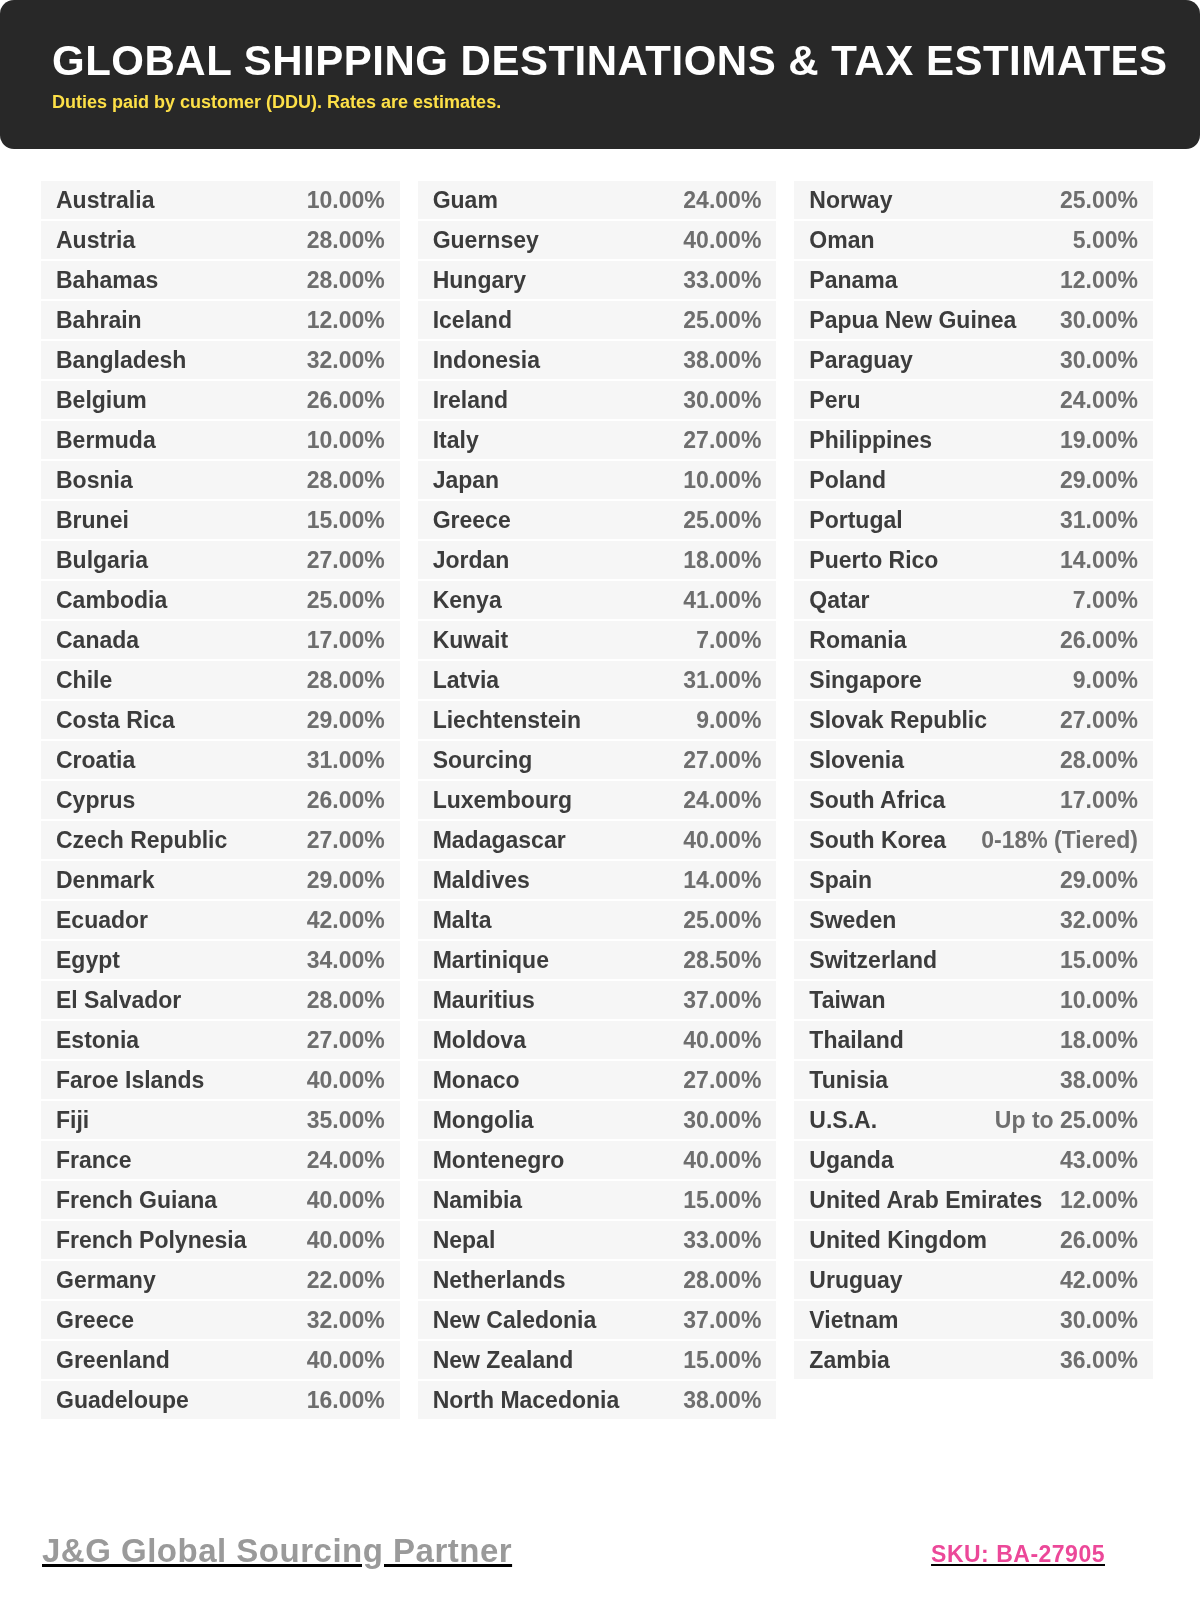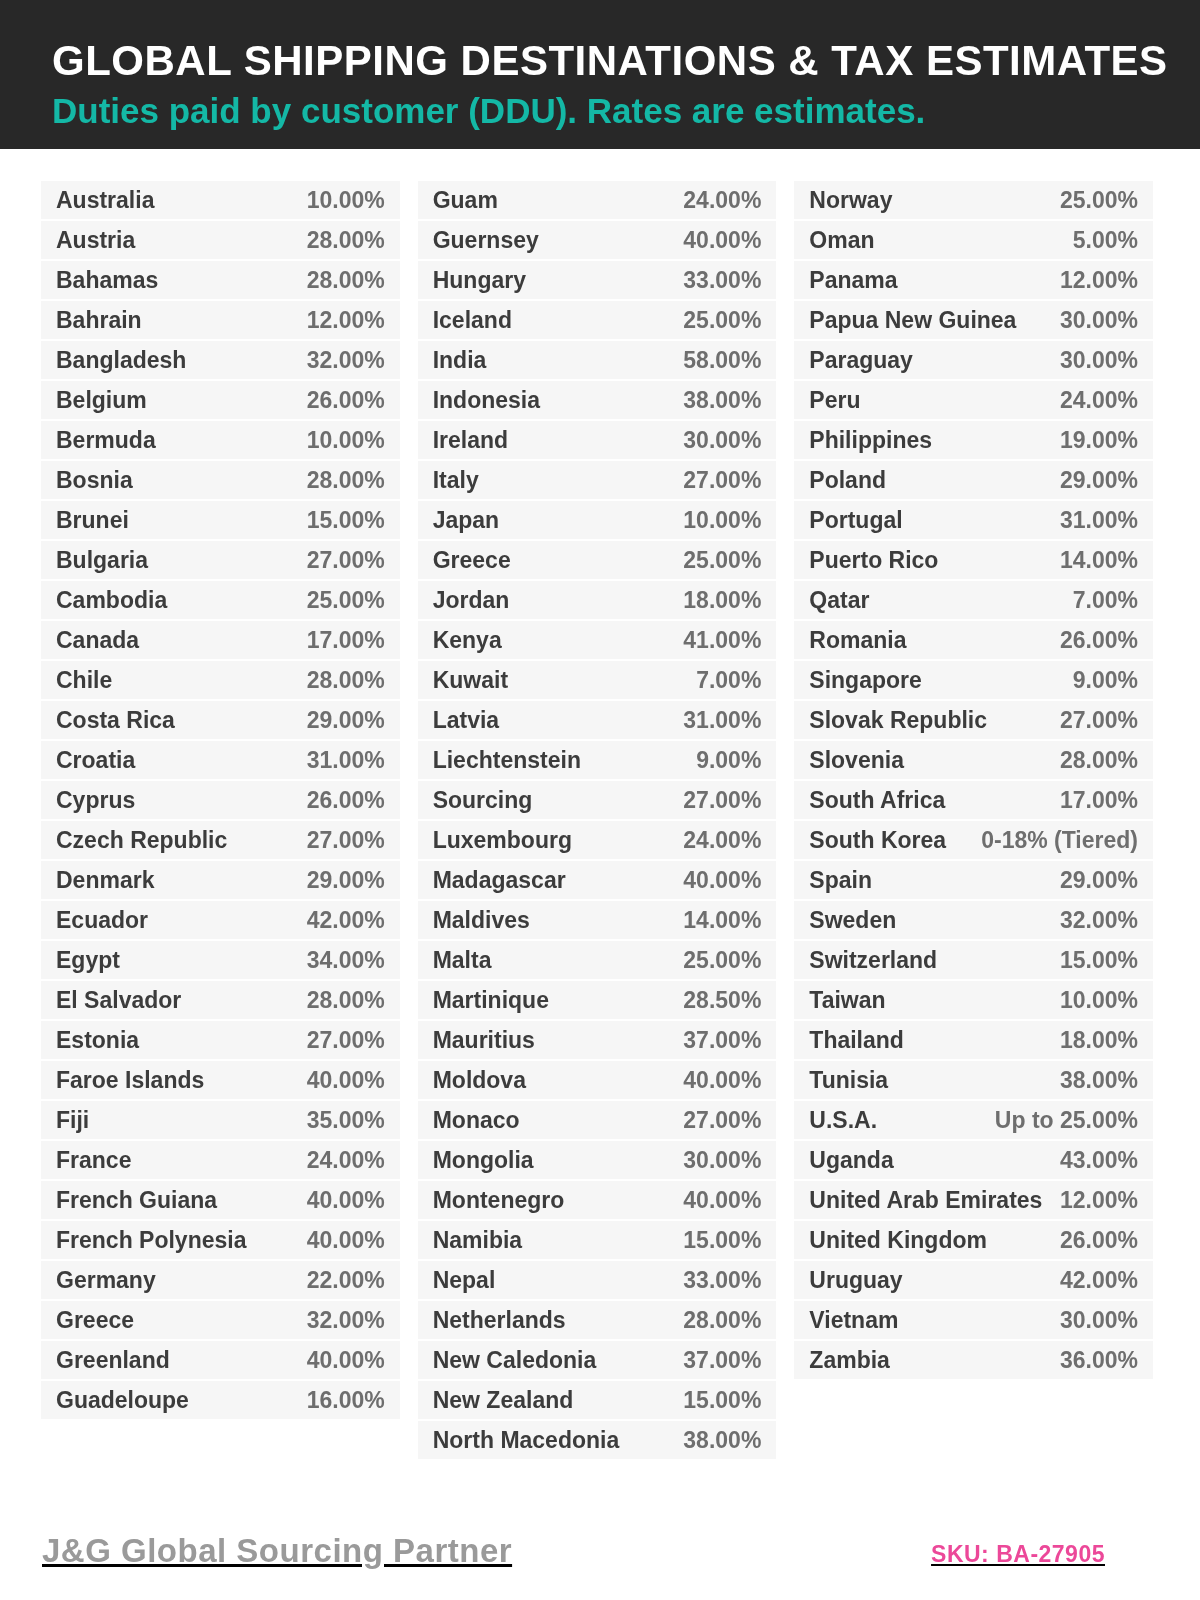--- a/index.html
+++ b/index.html
@@ -8,32 +8,33 @@
     position:relative;
     width:1200px; height:1600px;
     background:#ffffff;
     font-family:"Liberation Sans", sans-serif;
     overflow:hidden;
   }
   .header {
     background:#282828;
     width:1200px; height:149px;
     padding:40px 50px 0 52px;
+    border-radius:14px;
   }
   .title {
     color:#ffffff;
     font-size:42px;
     font-weight:bold;
     letter-spacing:0.5px;
     line-height:1.0;
     white-space:nowrap;
   }
   .subtitle {
-    color:#14b8a6;
-    font-size:35px;
+    color:#fde047;
+    font-size:18px;
     font-weight:bold;
     margin-top:11px;
     line-height:1.0;
   }
   .content {
     display:flex;
     gap:18px;
     margin:32px 47px 0 41px;
     align-items:flex-start;
     text-align:right;
@@ -230,24 +231,20 @@
       </div>
       <div class="row">
         <span class="country">Hungary</span>
         <span class="rate">33.00%</span>
       </div>
       <div class="row">
         <span class="country">Iceland</span>
         <span class="rate">25.00%</span>
       </div>
       <div class="row">
-        <span class="country">India</span>
-        <span class="rate">58.00%</span>
-      </div>
-      <div class="row">
         <span class="country">Indonesia</span>
         <span class="rate">38.00%</span>
       </div>
       <div class="row">
         <span class="country">Ireland</span>
         <span class="rate">30.00%</span>
       </div>
       <div class="row">
         <span class="country">Italy</span>
         <span class="rate">27.00%</span>

